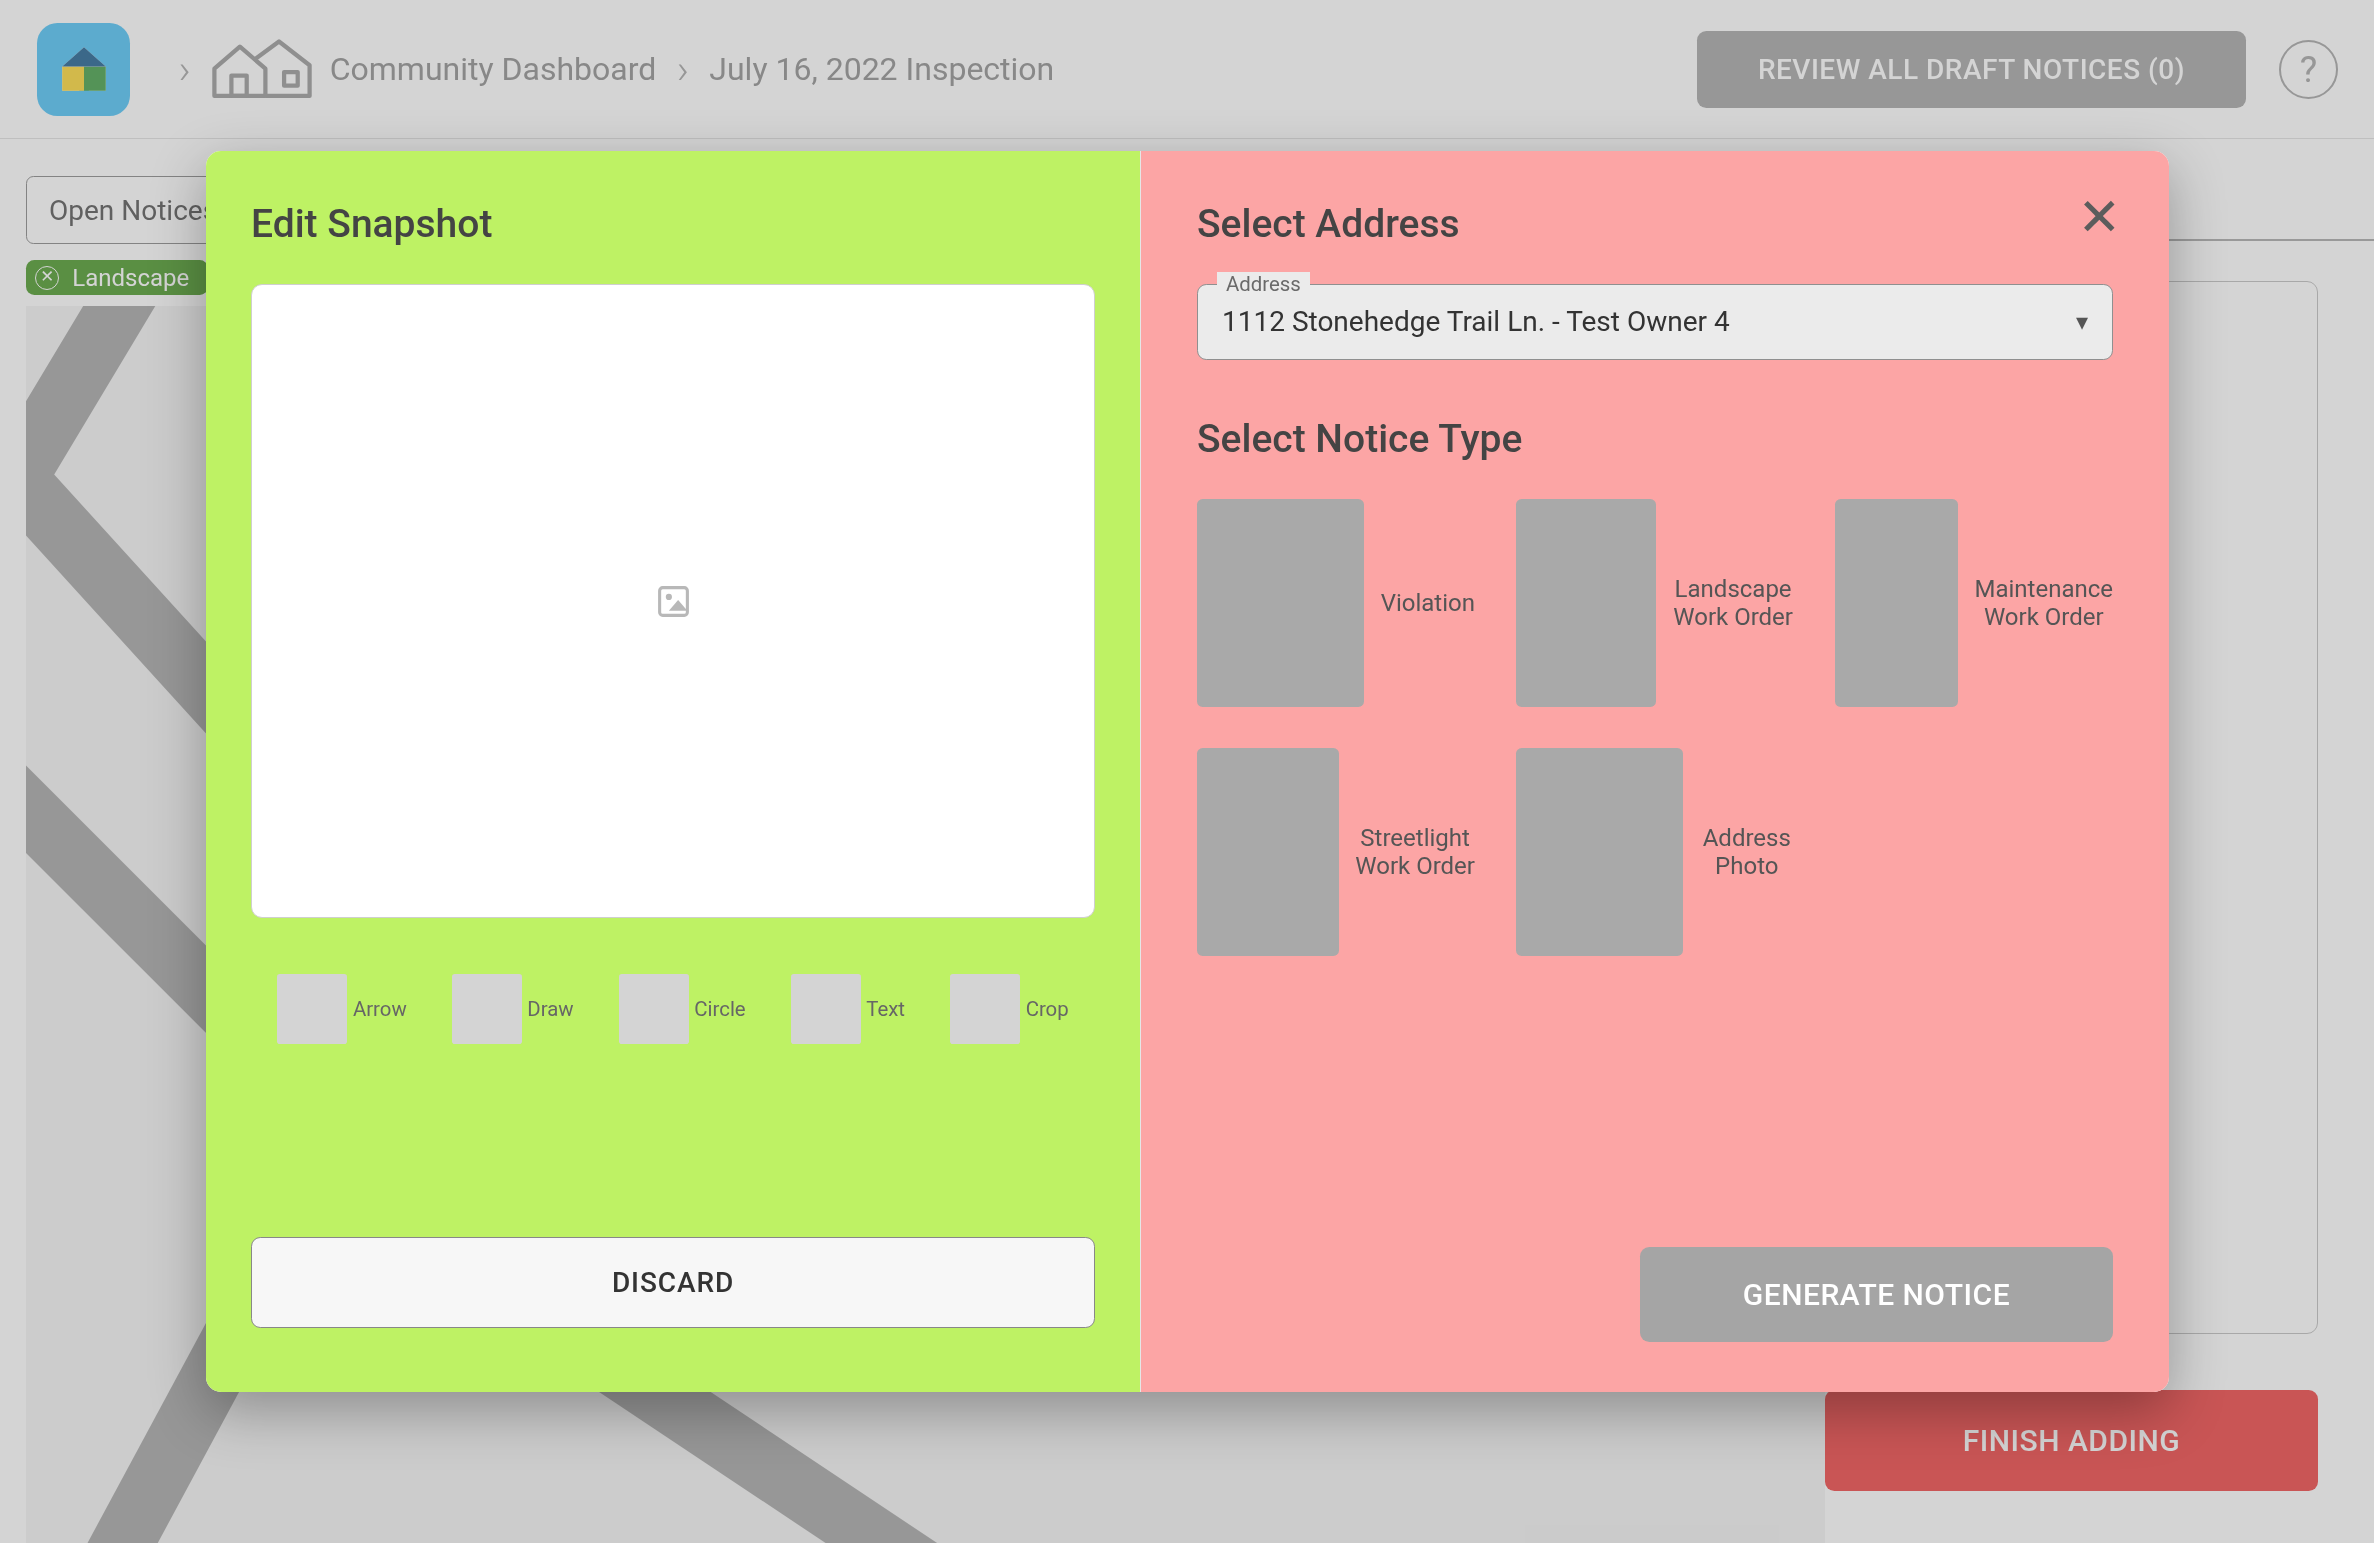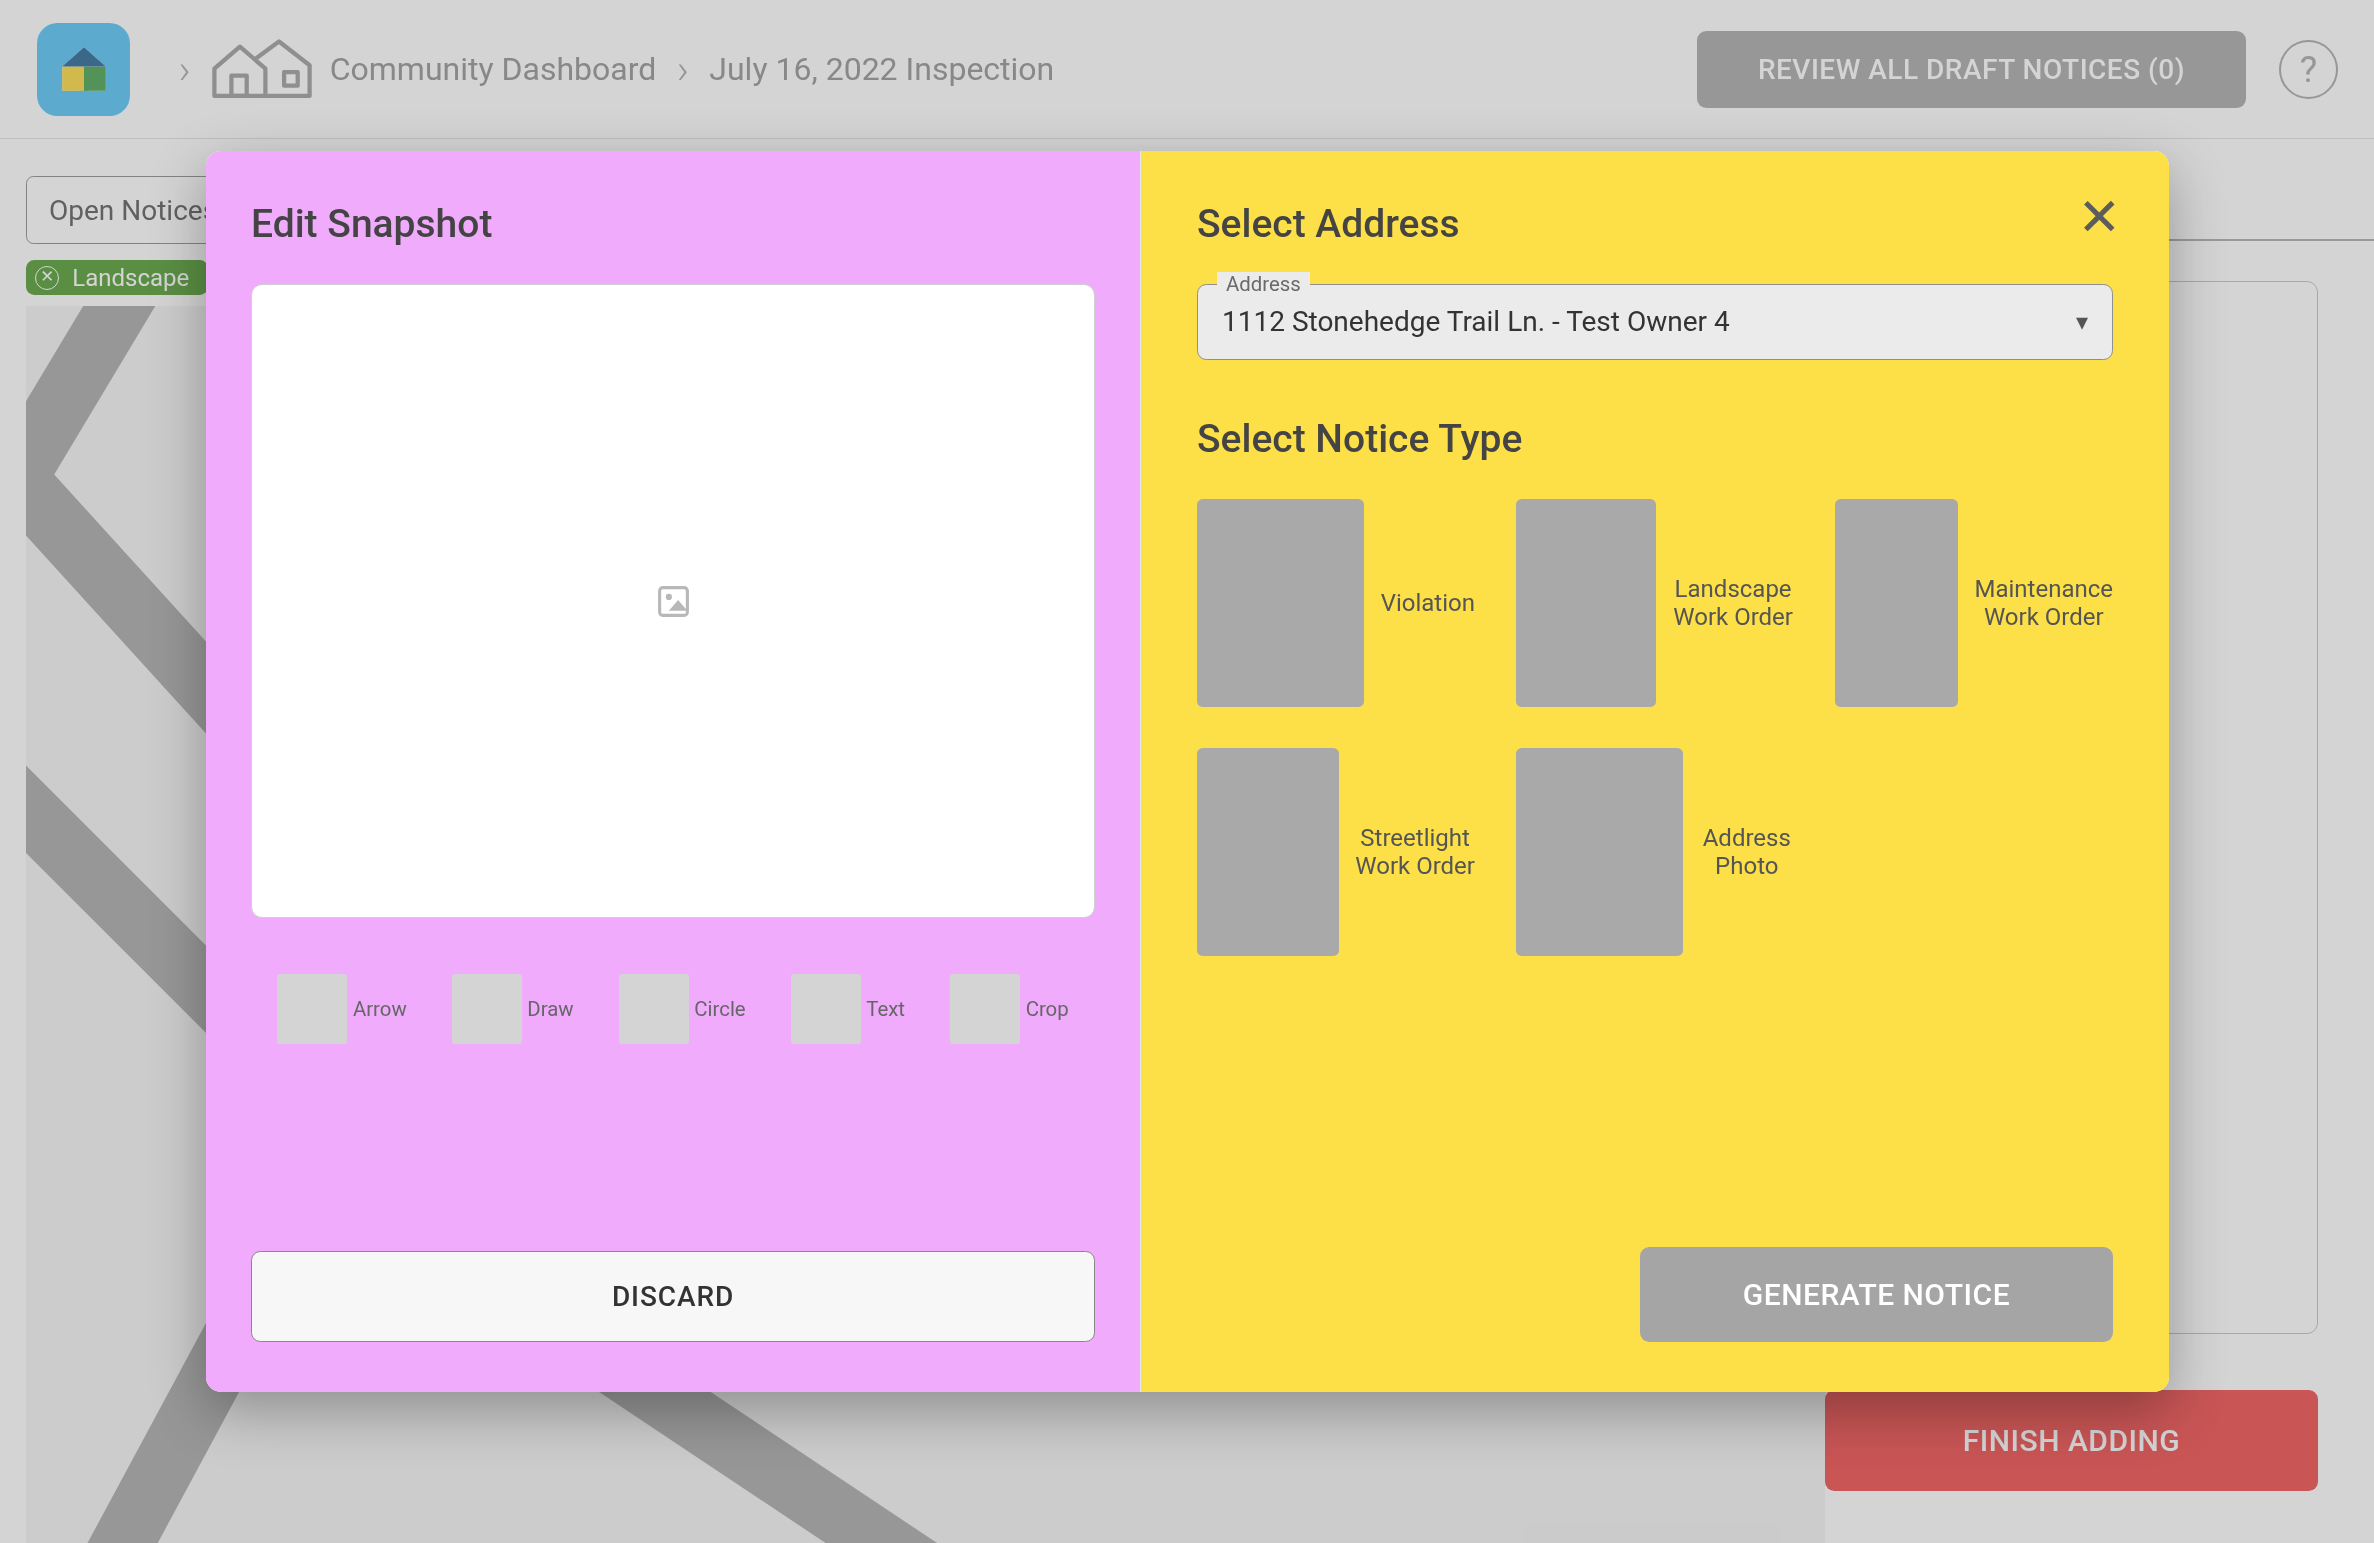--- a/index.html
+++ b/index.html
@@ -33,22 +33,22 @@
 
 .search-row { display: flex; gap: 16.7px; margin-top: 37px; align-items: center; }
 .search-label { border: 1.9px solid #bfbfbf; border-radius: 7.4px; padding: 18.6px 26px; font-size: 28px; color: #888; background: #fff; }
 .search-input { flex: 1; border: none; border-bottom: 2.8px solid #a8a8a8; font-size: 32px; padding: 11px 3.7px 7.4px; outline: none; }
 .list-panel { flex: 1; margin-top: 33px; border: 1.9px solid #bfbfbf; border-radius: 11px; }
 .finish-btn { margin-top: 56px; margin-bottom: 26px; background: #ef4444; color: #fff; border: none; border-radius: 9.3px; padding: 33px 0; font-size: 30px; font-weight: 500; letter-spacing: 0.5px; }
 
 
 .overlay { position: absolute; inset: 0; background: rgba(120,120,120,0.32); display: flex; align-items: center; justify-content: center; z-index: 10; }
 .modal { width: 1963px; height: 1241px; background: #fff; border-radius: 15px; display: flex; position: relative; box-shadow: 0 18.6px 56px rgba(0,0,0,0.3); }
-.modal-left { width: 980px; background: #f0abfc; border-right: 0.9px solid #e6e6e6; border-radius: 15px 0 0 15px; padding: 50px 45px 50px 45px; display: flex; flex-direction: column; }
-.modal-right { flex: 1; background: #fde047; border-radius: 0 15px 15px 0; padding: 50px 56px 50px 56px; display: flex; flex-direction: column; }
+.modal-left { width: 980px; background: #bef264; border-right: 0.9px solid #e6e6e6; border-radius: 15px 0 0 15px; padding: 50px 45px 64px 45px; display: flex; flex-direction: column; }
+.modal-right { flex: 1; background: #fca5a5; border-radius: 0 15px 15px 0; padding: 50px 56px 50px 56px; display: flex; flex-direction: column; }
 .modal-close { position: absolute; top: 41px; right: 48px; font-size: 52px; color: #5c5c5c; cursor: pointer; line-height: 1; }
 .modal h2 { font-size: 39px; font-weight: 500; color: #444; margin-bottom: 37px; }
 
 
 .snap { flex: 0 0 auto; border: 1.9px solid #cfcfcf; border-radius: 11px; background: #fff; height: 634px; display: flex; align-items: center; justify-content: center; color: #bfbfbf; }
 .snap svg { width: 37px; height: 37px; }
 
 
 .tools { display: flex; gap: 45px; margin-top: 56px; justify-content: center; }
 .tool { display: flex; align-items: center; gap: 5.6px; }

